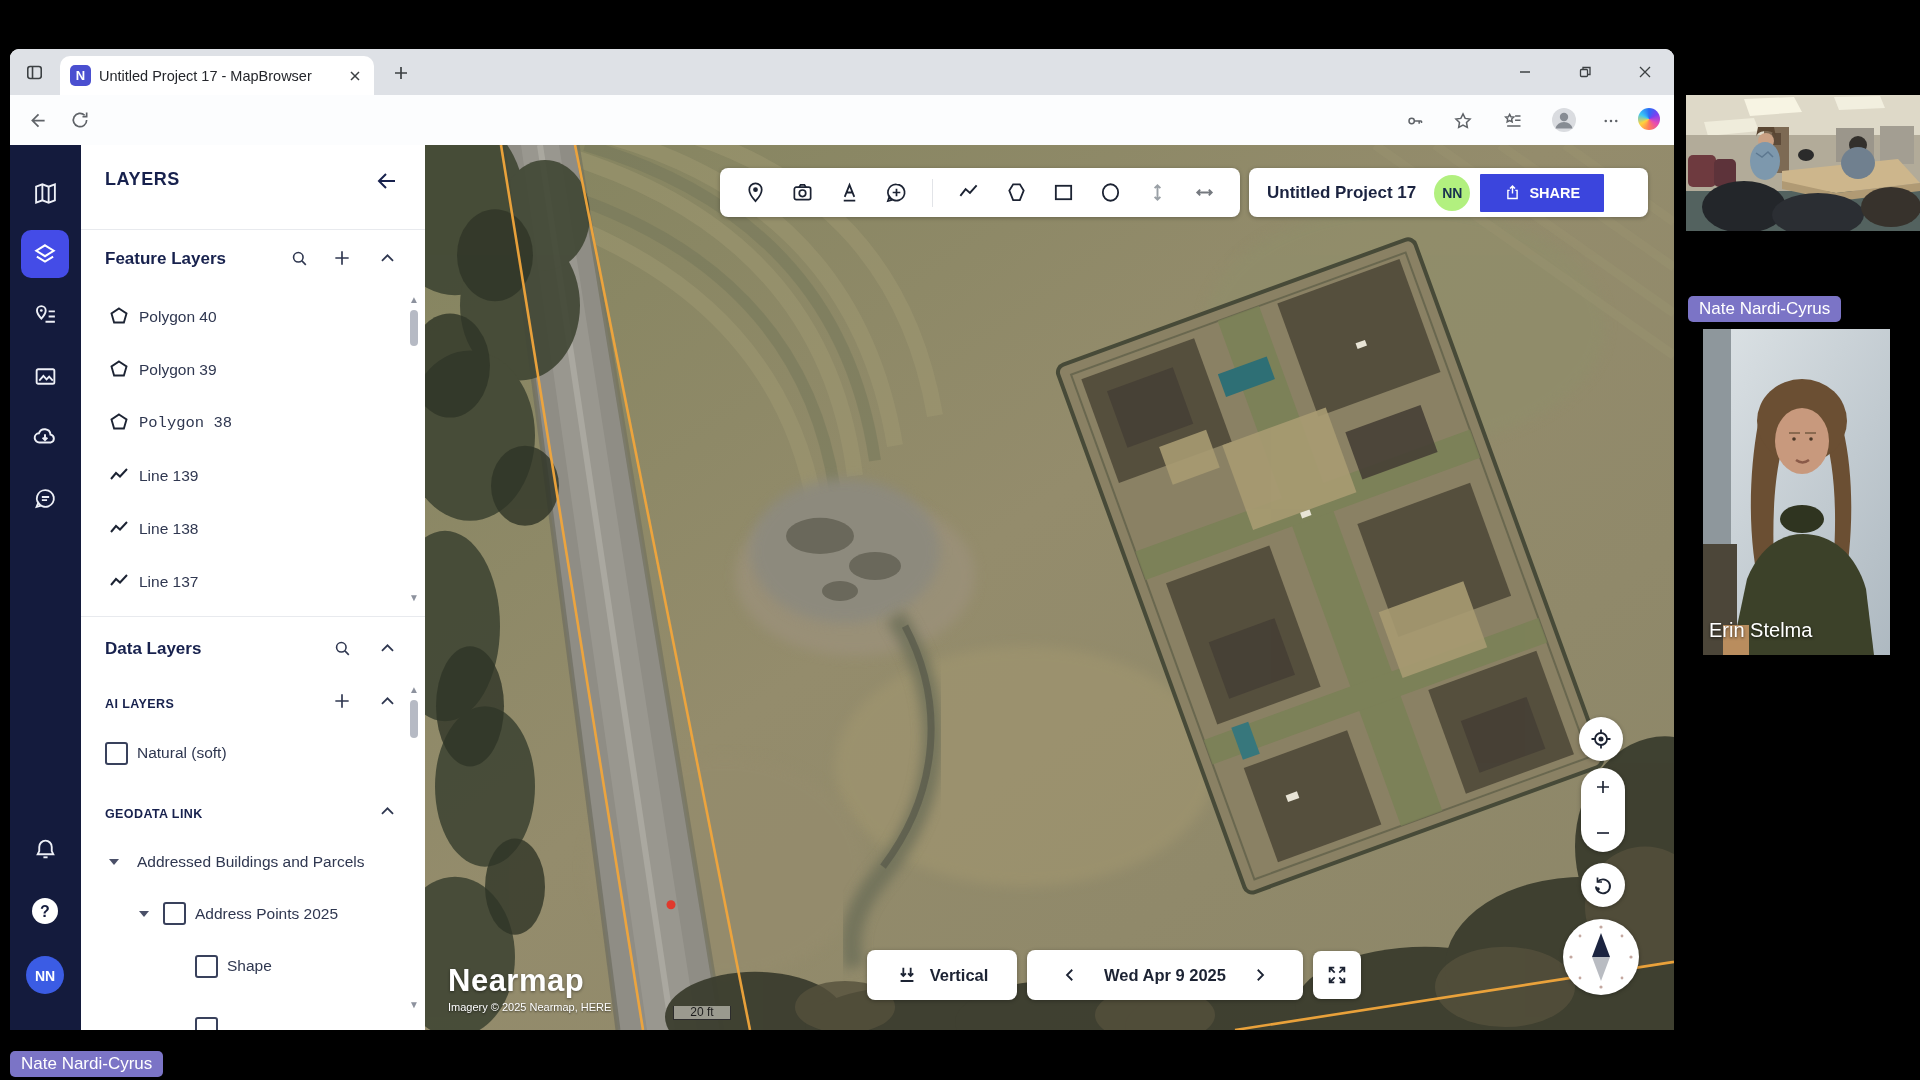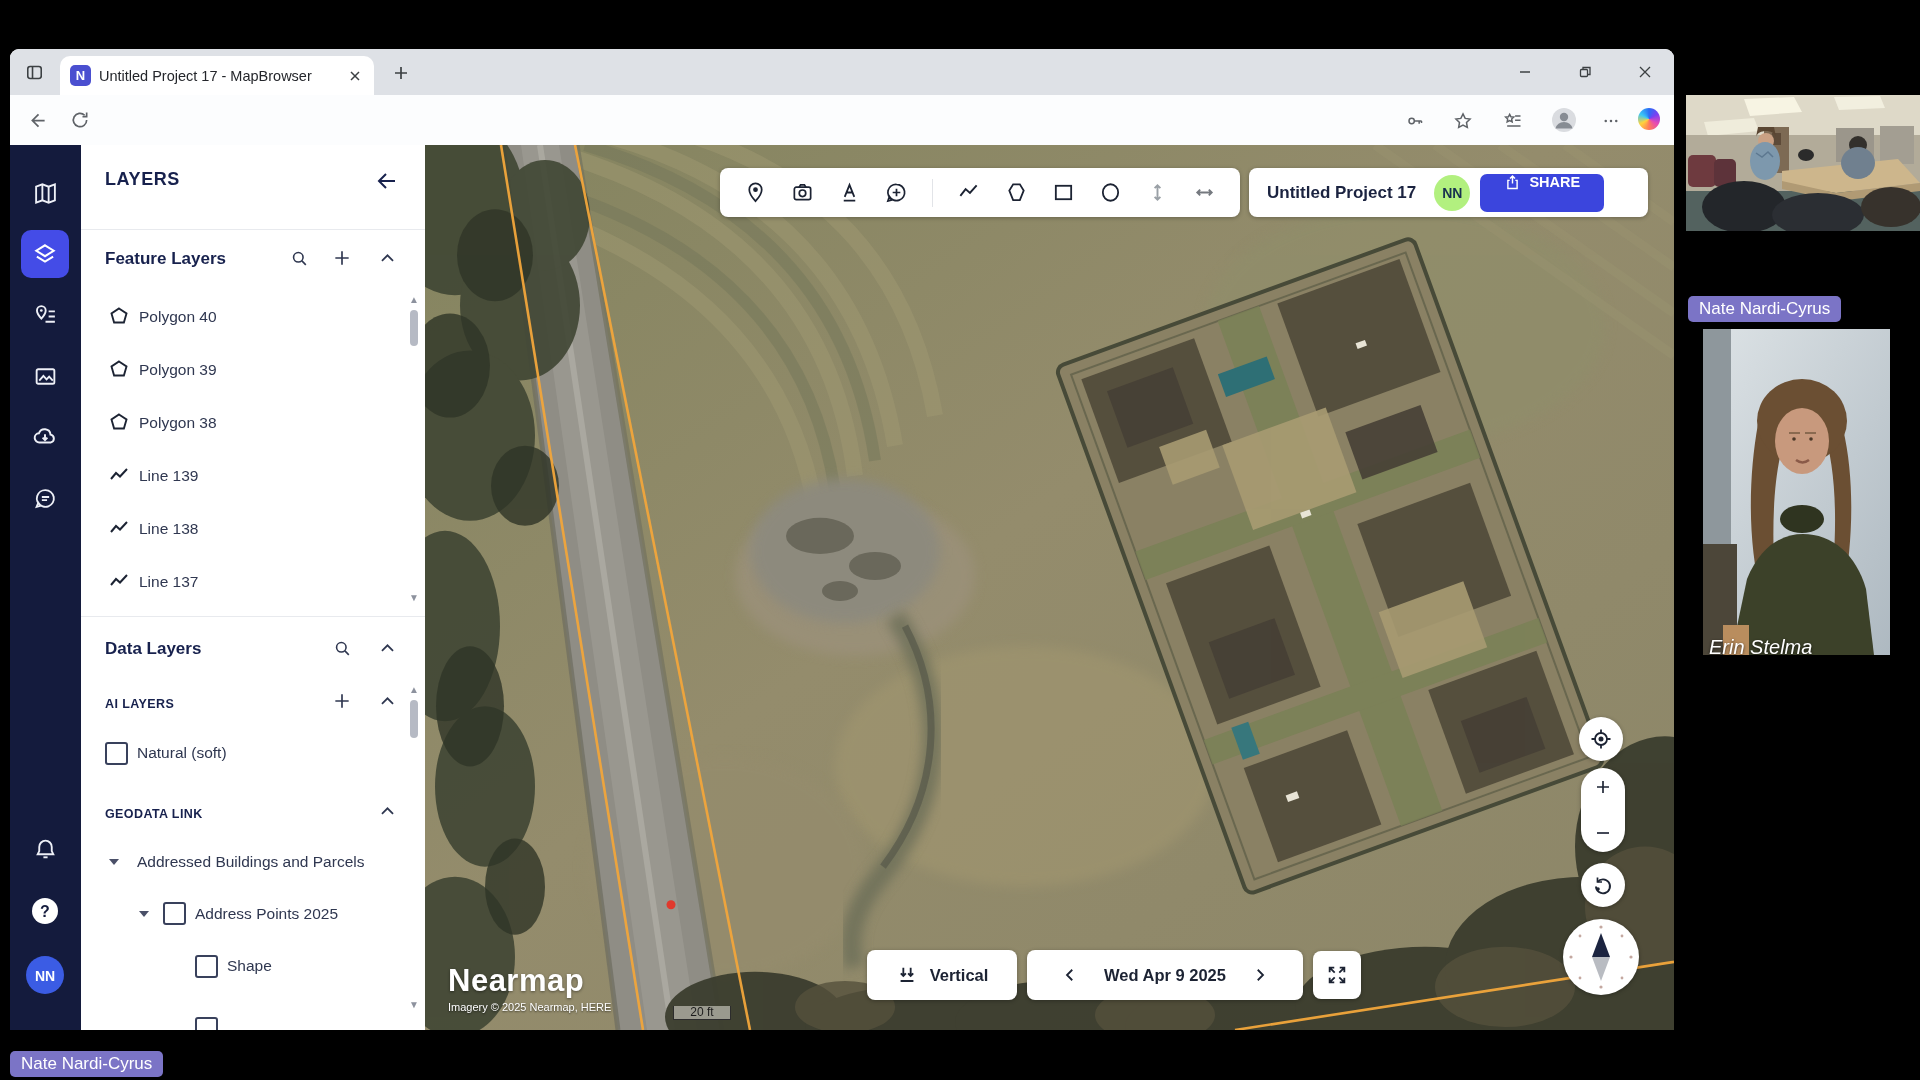--- a/index.html
+++ b/index.html
@@ -49,22 +49,22 @@
   .searchbox{left:28px;top:23px;width:245px;height:49px;display:flex;align-items:center;padding:0 14px;box-sizing:border-box;}
   .searchbox input{border:none;outline:none;background:transparent;font-size:15.5px;color:#333;
                    font-family:"Liberation Sans",sans-serif;margin-left:10px;width:170px;}
   .searchbox input::placeholder{color:#9aa0a8;}
   .mtools{left:295px;top:23px;width:520px;height:49px;display:flex;align-items:center;justify-content:space-evenly;}
   .vline{width:1px;height:28px;background:#e2e4e8;}
   .titlecard{left:824px;top:23px;width:399px;height:49px;display:flex;align-items:center;padding:0 6px 0 18px;box-sizing:border-box;}
   .proj-title{font-size:17px;font-weight:bold;color:#1b2340;white-space:nowrap;}
   .avatar-green{width:36px;height:36px;border-radius:50%;background:#b2f07f;color:#173050;
         font-size:14px;font-weight:bold;display:flex;align-items:center;justify-content:center;margin:0 10px 0 18px;}
-  .share-btn{width:124px;height:38px;border-radius:7px;background:#3b45dd;color:#fff;font-weight:bold;
-        font-size:14.5px;display:flex;align-items:flex-start;justify-content:center;gap:8px;cursor:pointer;}
+  .share-btn{width:124px;height:38px;border-radius:1px;background:#3b45dd;color:#fff;font-weight:bold;
+        font-size:14.5px;display:flex;align-items:center;justify-content:center;gap:8px;cursor:pointer;}
   .pill-btn{position:absolute;background:#fff;border-radius:8px;box-shadow:0 1px 4px rgba(0,0,0,.3);
         display:flex;align-items:center;justify-content:center;color:#1c2333;}
   .circle-btn{position:absolute;background:#fff;border-radius:50%;box-shadow:0 1px 4px rgba(0,0,0,.3);
         display:flex;align-items:center;justify-content:center;}
   .blabel{font-size:16.5px;font-weight:bold;color:#1c2333;}
   .logo{left:23px;top:818px;color:#fff;font-size:31px;font-weight:bold;letter-spacing:.5px;
         text-shadow:0 1px 3px rgba(0,0,0,.45);}
   .attrib{left:23px;top:856px;color:#fff;font-size:11px;text-shadow:0 1px 2px rgba(0,0,0,.6);}
   .scalebar{left:248px;top:861px;width:56px;height:13px;border:1.5px solid #2c2c2c;border-top:none;
         background:rgba(230,228,218,.55);color:#1c1c1c;font-size:12px;text-align:center;line-height:12px;}
@@ -264,21 +264,21 @@
             <path d="M12 3.5l7.5 5-2.6 9H7.1l-2.6-9z"></path>
           </svg>
       </div>
       <div class="abs p-item" style="left:58px;top:216px;">Polygon 39</div>
 
       <div class="abs" style="left:26px;top:266px;width:24px;height:24px;">
         <svg width="24" height="24" viewBox="0 0 24 24" fill="none" stroke="#1c2333" stroke-width="1.9">
             <path d="M12 3.5l7.5 5-2.6 9H7.1l-2.6-9z"></path>
           </svg>
       </div>
-      <div class="abs p-item" style="left:58px;top:269px;">Polygon 38</div>
+      <div class="abs p-item" style="left:58px;top:269px;font-family:Liberation Mono, monospace;">Polygon 38</div>
 
       <div class="abs" style="left:26px;top:319px;width:24px;height:24px;">
         <svg width="24" height="24" viewBox="0 0 24 24" fill="none" stroke="#1c2333" stroke-width="2">
             <path d="M4 15l5-6 4 3.5 7-7.5"></path>
           </svg>
       </div>
       <div class="abs p-item" style="left:58px;top:322px;">Line 139</div>
 
       <div class="abs" style="left:26px;top:372px;width:24px;height:24px;">
         <svg width="24" height="24" viewBox="0 0 24 24" fill="none" stroke="#1c2333" stroke-width="2">
@@ -669,16 +669,16 @@
     <ellipse cx="99" cy="92" rx="45" ry="42" fill="#6b4f33"></ellipse>
     <ellipse cx="99" cy="112" rx="27" ry="33" fill="#c8997d"></ellipse>
     <path d="M86 104h11M102 104h11" stroke="#8a6a50" stroke-width="2"></path>
     <circle cx="91" cy="110" r="1.8" fill="#4b3828"></circle>
       <circle cx="108" cy="110" r="1.8" fill="#4b3828"></circle>
     <path d="M93 131c4 3 9 3 13 0" stroke="#8a5a48" stroke-width="2.5" fill="none"></path>
     <path d="M28 326l16-76c14-34 36-45 56-45 29 0 53 20 63 55l8 66z" fill="#3c4129"></path>
     <ellipse cx="99" cy="190" rx="22" ry="14" fill="#2f3420"></ellipse>
     <rect x="20" y="296" width="26" height="30" fill="#b98d5e"></rect>
   </svg>
-  <div class="abs erin-label" style="left:6px;top:307px;font-style:italic;">Erin Stelma</div>
+  <div class="abs erin-label" style="left:6px;top:290px;">Erin Stelma</div>
 </div>
 
 <div class="abs name-tag" style="left:10px;top:1051px;">Nate Nardi-Cyrus</div>
 
 </body></html>

